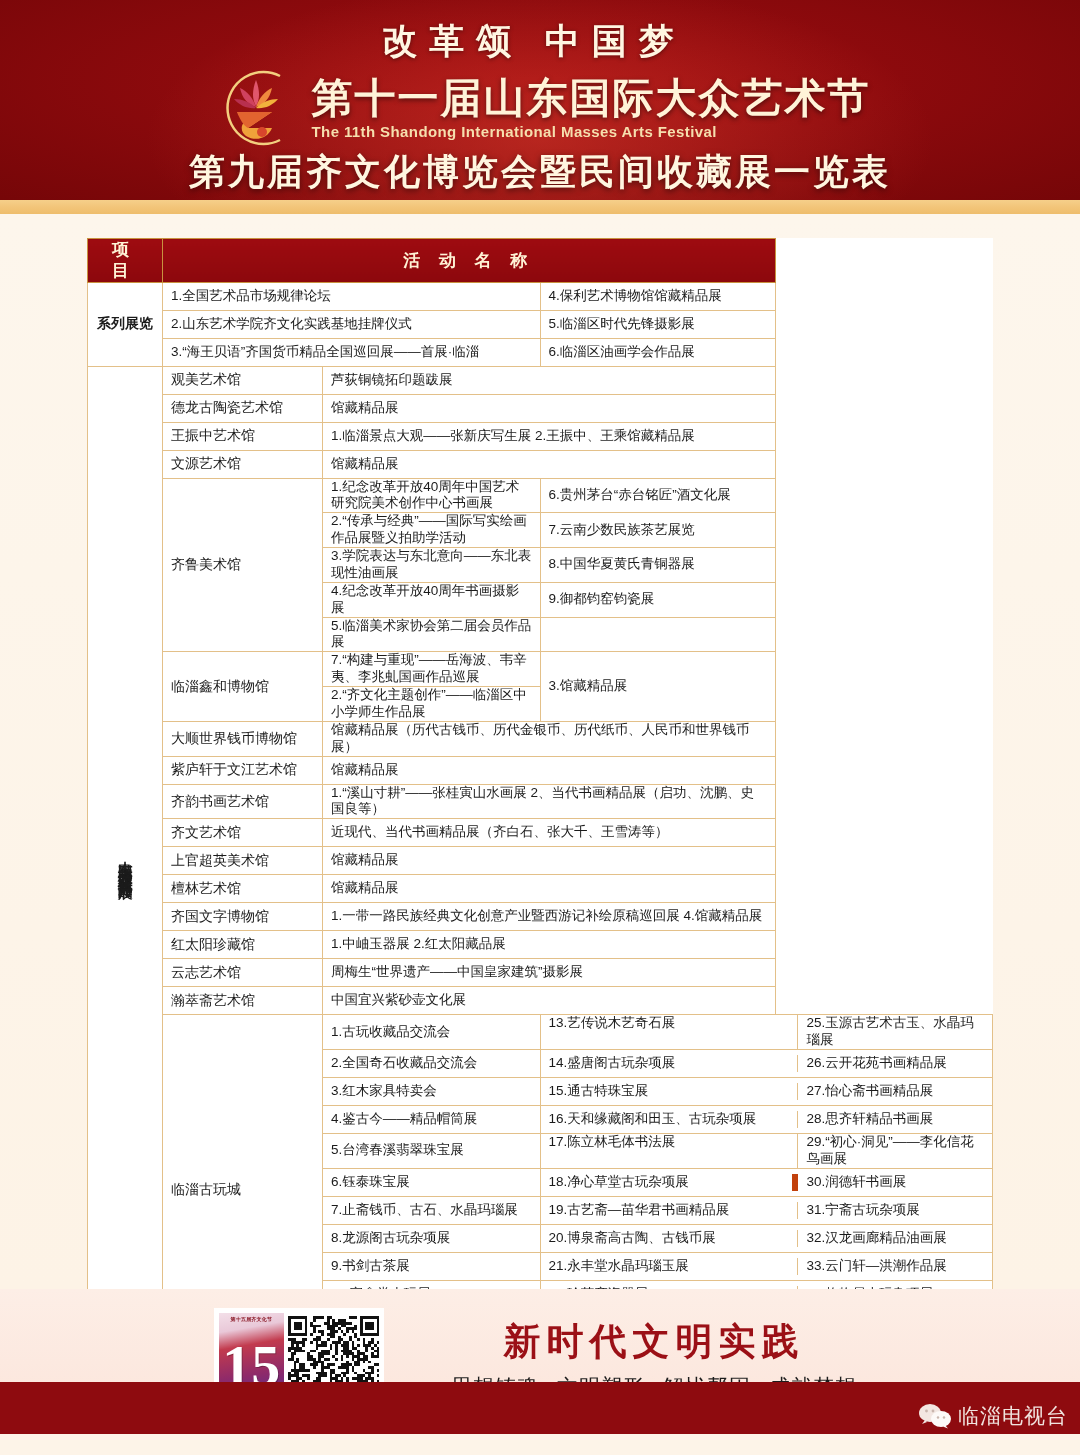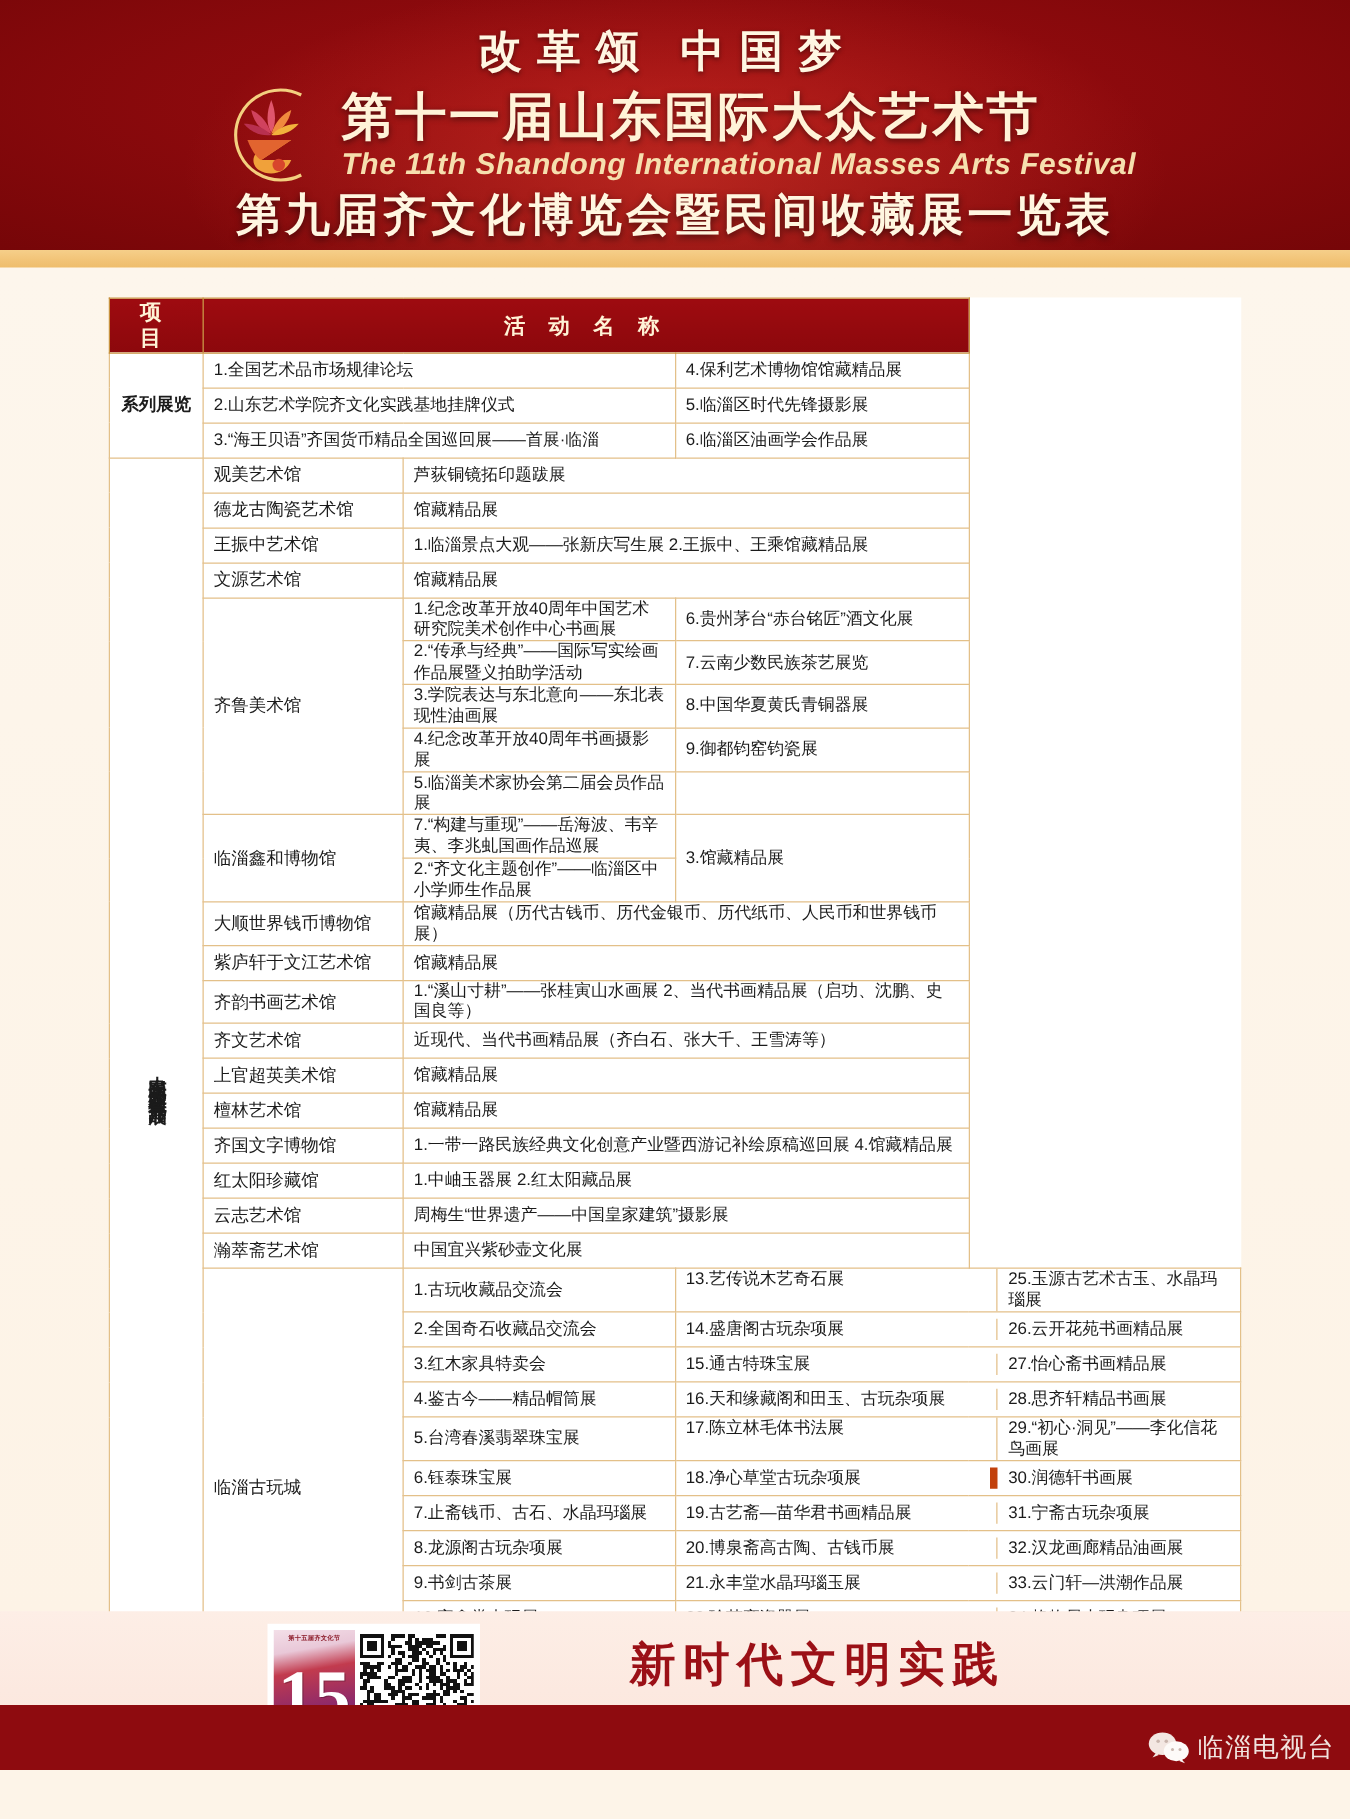--- a/index.html
+++ b/index.html
@@ -36,47 +36,46 @@
     left: 50%; top: 20%;
     width: 820px; height: 330px;
     transform: translate(-50%, -20%);
     background: radial-gradient(ellipse, rgba(215,60,45,0.55) 0%, rgba(160,15,18,0.0) 68%);
     pointer-events: none;
   }
   .slogan-top {
     position: absolute; top: 18px; left: 0; right: 12px;
     text-align: center;
     color: #fff6e2;
-    font-family: Liberation Serif, serif;
+    font-family: Liberation Sans, sans-serif;
     font-size: 35px;
     font-weight: bold;
     letter-spacing: 12px;
     text-shadow: 0 1px 4px rgba(0,0,0,.45);
   }
   .title-row {
     position: absolute; top: 66px; left: 0; right: 0;
     display: flex; align-items: center; justify-content: center; gap: 10px;
   }
   .fest-logo { width: 92px; height: 84px; flex: none; }
   .title-block { text-align: left; }
   .title-cn {
     color: #fff3d8;
     font-family: "Liberation Serif", "DejaVu Serif", serif;
     font-size: 41px; font-weight: bold; letter-spacing: 2px;
     line-height: 1.1;
     text-shadow: 0 2px 5px rgba(0,0,0,.5);
   }
   .title-en {
     color: #f6dfae;
-    font-size: 24px;
+    font-size: 15px;
     font-weight: bold;
     letter-spacing: .4px;
     margin-top: 3px;
     line-height: 1.1;
-    font-style: italic;
   }
   .subtitle {
     position: absolute; left: 0; right: 0; top: 148px;
     text-align: center;
     color: #fff6e0;
     font-family: "Liberation Serif", "DejaVu Serif", serif;
     font-size: 36px; font-weight: bold; letter-spacing: 3px;
     text-shadow: 0 2px 6px rgba(0,0,0,.55);
   }
   .gold-band {
@@ -148,21 +147,21 @@
     width: 160px;
     font-size: 14px;
     white-space: nowrap;
   }
   td.item { padding-left: 10px; }
   .r28 { height: 28px; }
 
   
   .footer {
     position: relative; z-index: 3;
-    height: 127px;
+    height: 145px;
     background: linear-gradient(180deg,#fdeee6 0%, #fbe4da 100%);
     display: flex;
     align-items: center;
     justify-content: center;
     gap: 58px;
     overflow: hidden;
   }
   .qr-card {
     width: 170px; height: 108px;
     background: #fff;

